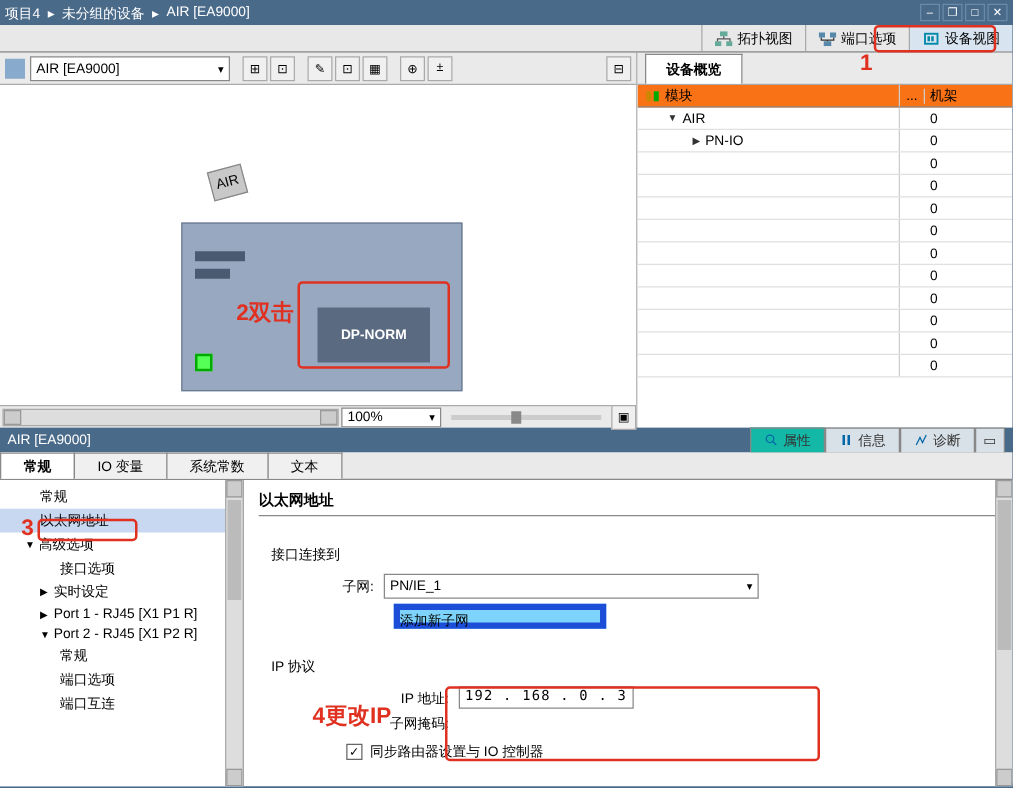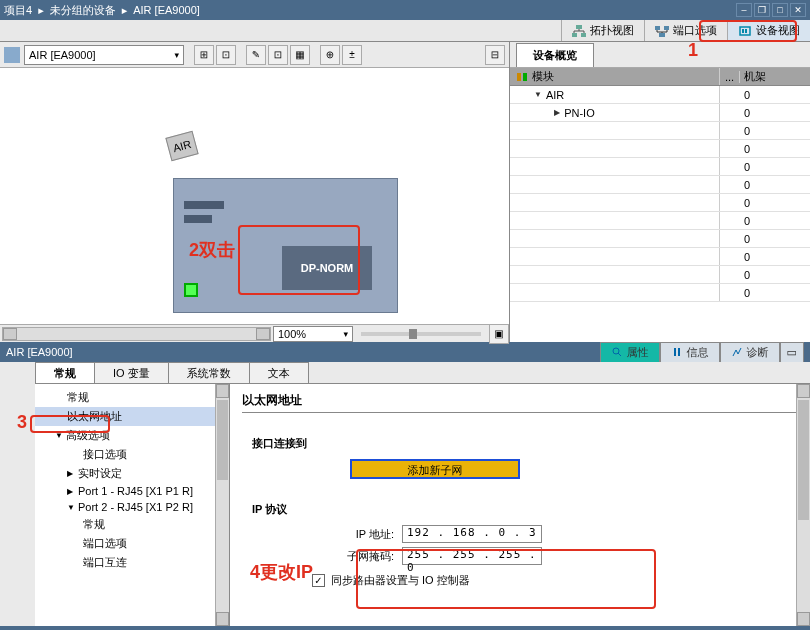--- a/index.html
+++ b/index.html
@@ -30,81 +30,81 @@
 .toolbar { background: #eaeaea; height: 26px; display: flex; align-items: center; padding: 2px 4px; gap: 4px; border-bottom: 1px solid #aaa; }
 .nav-icon { width: 16px; height: 16px; background: #88aacc; cursor: pointer; }
 .device-select { width: 160px; height: 20px; border: 1px solid #888; background: #fff; padding: 0 4px; display: flex; align-items: center; justify-content: space-between; cursor: pointer; }
 .device-select::after { content: "▾"; font-size: 9px; }
 .tb-group { display: flex; gap: 2px; margin-left: 6px; }
 .tb-btn { width: 20px; height: 20px; border: 1px solid #aaa; background: #f0f0f0; cursor: pointer; display: flex; align-items: center; justify-content: center; font-size: 10px; }
 .tb-btn.right { margin-left: auto; }
 
 
 .canvas { flex: 1; background: #fff; position: relative; overflow: hidden; }
-.device-box { position: absolute; left: 145px; top: 110px; width: 225px; height: 135px; background: #98a8c0; border: 1px solid #6a7a90; margin-left: 28px; }
+.device-box { position: absolute; left: 145px; top: 110px; width: 225px; height: 135px; background: #98a8c0; border: 1px solid #6a7a90; }
 .device-label { position: absolute; left: 168px; top: 66px; width: 28px; height: 24px; background: #c8c8c8; border: 1px solid #888; transform: rotate(-15deg); font-size: 8px; display: flex; align-items: center; justify-content: center; }
 .device-stripe { position: absolute; background: #4a5a70; height: 8px; }
 .device-green { position: absolute; left: 10px; bottom: 15px; width: 14px; height: 14px; border: 2px solid #0a0; background: #5f5; }
 .dp-norm { position: absolute; right: 25px; bottom: 22px; width: 90px; height: 44px; background: #5a6a80; color: #fff; display: flex; align-items: center; justify-content: center; font-weight: bold; font-size: 10px; }
 
 
 .zoom-bar { height: 18px; background: #eaeaea; border-top: 1px solid #aaa; display: flex; align-items: center; }
 .h-scroll { flex: 1; height: 14px; background: #ddd; border: 1px solid #aaa; margin: 0 2px; position: relative; }
 .h-scroll::before, .h-scroll::after { content: ""; position: absolute; top: 0; width: 14px; height: 100%; background: #ccc; border: 1px solid #999; box-sizing: border-box; }
 .h-scroll::before { left: 0; } .h-scroll::after { right: 0; }
 .zoom-val { width: 80px; border: 1px solid #888; background: #fff; height: 16px; display: flex; align-items: center; padding: 0 4px; justify-content: space-between; }
 .zoom-val::after { content: "▾"; font-size: 9px; }
 .zoom-slider { width: 120px; height: 4px; background: #ccc; margin: 0 8px; position: relative; }
 .zoom-slider::before { content: ""; position: absolute; left: 40%; top: -3px; width: 8px; height: 10px; background: #888; }
 
 
 .overview-header { background: #eaeaea; height: 26px; border-bottom: 1px solid #aaa; display: flex; align-items: center; }
 .overview-tab { padding: 4px 16px; background: #fff; border: 1px solid #888; border-bottom: none; margin-left: 6px; font-weight: bold; }
 .overview-table { flex: 1; background: #fff; overflow: hidden; }
 .ov-row { display: flex; height: 18px; border-bottom: 1px solid #e0e0e0; align-items: center; }
-.ov-row.header { background: #a3a3a3; border-bottom: 1px solid #888; }
+.ov-row.header { background: #f97316; border-bottom: 1px solid #888; }
 .ov-cell-a { width: 210px; padding-left: 6px; border-right: 1px solid #ccc; display: flex; align-items: center; gap: 4px; height: 100%; }
 .ov-cell-b { width: 20px; text-align: center; border-right: 1px solid #ccc; }
 .ov-cell-c { flex: 1; padding-left: 4px; }
 .arrow { font-size: 8px; color: #333; }
 .mod-icon { width: 12px; height: 12px; display: inline-block; }
 
 
 .prop-title { background: #4a6a8a; color: #fff; height: 20px; display: flex; align-items: center; padding: 0 6px; }
 .prop-tabs-r { margin-left: auto; display: flex; }
 .prop-tab-r { background: #d8e0e8; color: #333; padding: 2px 10px; border: 1px solid #888; display: flex; align-items: center; gap: 4px; cursor: pointer; font-size: 11px; }
 .prop-tab-r.active { background: #14b8a6; margin-left: 20px; }
 .prop-tab-r .ic { width: 12px; height: 12px; }
 
-.prop-body { background: #eaeaea; height: 264px; display: flex; flex-direction: column; padding-left: 35px; }
+.prop-body { background: #eaeaea; height: 264px; display: flex; flex-direction: column; }
 .main-tabs { display: flex; background: #eaeaea; height: 22px; border-bottom: 1px solid #888; }
 .main-tab { padding: 3px 18px; border: 1px solid #888; border-bottom: none; background: #f0f0f0; margin-right: -1px; cursor: pointer; }
 .main-tab.active { background: #fff; font-weight: bold; }
 
 .prop-content { flex: 1; display: flex; background: #fff; }
 .tree-pane { width: 195px; border-right: 1px solid #888; overflow-y: auto; background: #fff; padding: 4px 0; position: relative; }
 .tree-item { padding: 2px 4px 2px 20px; cursor: pointer; display: flex; align-items: center; gap: 3px; white-space: nowrap; }
 .tree-item.selected { background: #c8d8f0; }
 .tree-item.sub1 { padding-left: 32px; }
 .tree-item.sub2 { padding-left: 48px; }
 .tree-arrow { font-size: 8px; width: 8px; display: inline-block; }
 .v-scroll { position: absolute; right: 0; top: 0; bottom: 0; width: 14px; background: #ddd; border-left: 1px solid #aaa; }
 .v-scroll::before, .v-scroll::after { content: ""; position: absolute; left: 0; right: 0; height: 14px; background: #ccc; border: 1px solid #999; box-sizing: border-box; }
 .v-scroll::before { top: 0; } .v-scroll::after { bottom: 0; }
 .v-thumb { position: absolute; left: 1px; right: 1px; top: 16px; height: 80px; background: #bbb; }
 
 .detail-pane { flex: 1; padding: 8px 12px; overflow: hidden; position: relative; }
 .section-title { font-weight: bold; border-bottom: 1px solid #888; padding-bottom: 3px; margin-bottom: 8px; font-size: 12px; }
 .sub-section { margin-left: 10px; margin-bottom: 12px; }
-.sub-title { font-weight: bold; margin-bottom: 8px; margin-top: 23px; }
+.sub-title { font-weight: normal; margin-bottom: 8px; margin-top: 23px; }
 .field-row { display: flex; align-items: center; margin-bottom: 4px; }
 .field-label { width: 90px; text-align: right; padding-right: 8px; }
 .field-select { width: 300px; height: 20px; border: 1px solid #888; background: #fff; padding: 0 4px; display: flex; align-items: center; justify-content: space-between; }
 .field-select::after { content: "▾"; font-size: 9px; }
-.field-btn { width: 170px; height: 20px; border: 2px solid #1d4ed8; background: #eab308; text-align: center; line-height: 18px; margin-left: 98px; cursor: pointer; }
+.field-btn { width: 170px; height: 20px; border: 5px solid #1d4ed8; background: #7dd3fc; line-height: 18px; margin-left: 98px; cursor: pointer; }
 .ip-input { width: 140px; border: 1px solid #888; background: #fff; height: 18px; padding: 0 4px; font-family: monospace; letter-spacing: 1px; }
 .checkbox-row { display: flex; align-items: center; gap: 6px; margin-left: 60px; margin-top: 8px; }
 .cb { width: 13px; height: 13px; border: 1px solid #666; background: #fff; display: flex; align-items: center; justify-content: center; font-size: 10px; }
 </style>
 </head>
 <body>
 
 <div class="title-bar">
   <span>项目4</span>
   <span class="sep">▸</span>
@@ -362,32 +362,37 @@
         </div>
       <div class="v-scroll">
           <div class="v-thumb"></div>
         </div>
     </div>
 
     <div class="detail-pane">
       <div class="section-title">以太网地址</div>
       <div class="sub-section">
         <div class="sub-title">接口连接到</div>
+        <div class="field-row">
+          <div class="field-label">子网:</div>
+          <div class="field-select">
+              <span>PN/IE_1</span>
+            </div>
+        </div>
         <div class="field-btn">添加新子网</div>
       </div>
       <div class="sub-section">
         <div class="sub-title">IP 协议</div>
         <div style="margin-left:60px;">
           <div class="field-row">
             <div class="field-label">IP 地址:</div>
             <div class="ip-input">192 . 168 .  0  .  3</div>
           </div>
           <div class="field-row">
             <div class="field-label">子网掩码:</div>
-            <div class="ip-input">255 . 255 . 255 .  0</div>
           </div>
         </div>
         <div class="checkbox-row">
           <div class="cb">✓</div>
           <span>同步路由器设置与 IO 控制器</span>
         </div>
       </div>
       <div class="v-scroll" style="top:0;">
           <div class="v-thumb" style="height:120px;"></div>
         </div>

